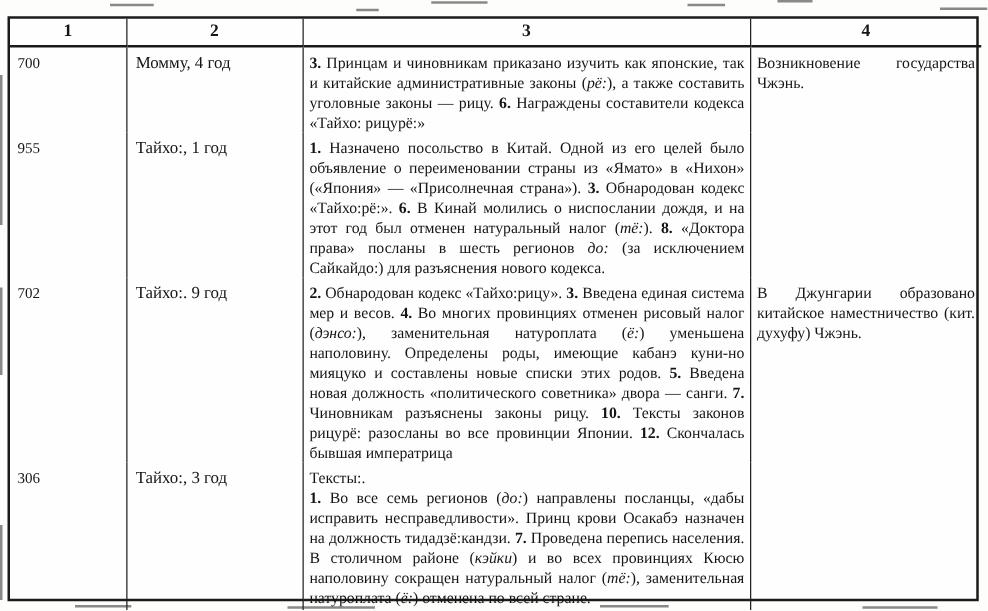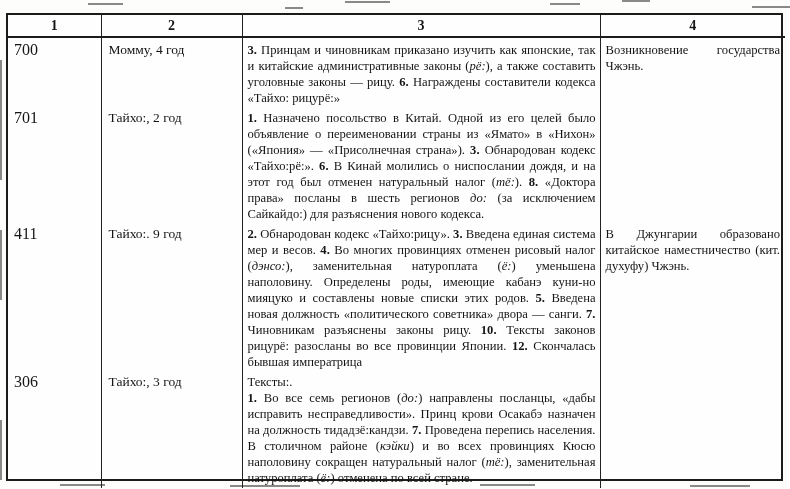--- a/index.html
+++ b/index.html
@@ -22,21 +22,21 @@
   }
   th:last-child{border-right:none;}
   td{
     border-right:1px solid #222;vertical-align:top;padding:0;overflow:hidden;
   }
   td:last-child{border-right:none;}
   tbody tr:nth-child(1){height:66px;}
   tbody tr:nth-child(2){height:114px;}
   tbody tr:nth-child(3){height:146px;}
   tbody tr:nth-child(4){height:118px;}
-  .year-cell{padding:4px 2px 0 6px;font-size:16px;line-height:16px;}
+  .year-cell{padding:4px 2px 0 6px;font-size:12px;line-height:16px;}
   .era-cell{padding:4px 2px 0 7px;font-size:13.5px;line-height:16px;}
   .events-cell{padding:4px 4px 0 5px;}
   .note-cell{padding:4px 5px 0 5px;margin-top:24px;}
   .para, .note-text{
     font-size:12.6px;line-height:16px;text-align:justify;margin:0;
   }
   .run-b{font-weight:bold;}
   .run-i{font-style:italic;}
   .artifact{position:absolute;background:#2a2a2a;opacity:.55;}
   .artifact.h{height:2px;}
@@ -80,29 +80,29 @@
           <td class="year-cell">700</td>
           <td class="era-cell">Момму, 4 год</td>
           <td class="events-cell">
             <div class="para"><span class="run-b">3.</span><span> Принцам и чиновникам приказано изучить как японские, так и китайские административные законы (</span><span class="run-i">рё:</span><span>), а также составить уголовные законы — рицу. </span><span class="run-b">6.</span><span> Награждены составители кодекса «Тайхо: рицурё:»</span></div>
           </td>
           <td class="note-cell">
             <div class="note-text">Возникновение государства Чжэнь.</div>
           </td>
         </tr>
         <tr>
-          <td class="year-cell">701</td>
-          <td class="era-cell">Тайхо:, 2 год</td>
+          <td class="year-cell">955</td>
+          <td class="era-cell">Тайхо:, 1 год</td>
           <td class="events-cell">
             <div class="para"><span class="run-b">1.</span><span> Назначено посольство в Китай. Одной из его целей было объявление о переименовании страны из «Ямато» в «Нихон» («Япония» — «Присолнечная страна»). </span><span class="run-b">3.</span><span> Обнародован кодекс «Тайхо:рё:». </span><span class="run-b">6.</span><span> В Кинай молились о ниспослании дождя, и на этот год был отменен натуральный налог (</span><span class="run-i">тё:</span><span>). </span><span class="run-b">8.</span><span> «Доктора права» посланы в шесть регионов </span><span class="run-i">до:</span><span> (за исключением Сайкайдо:) для разъяснения нового кодекса.</span></div>
           </td>
           <td class="note-cell"></td>
         </tr>
         <tr>
-          <td class="year-cell">411</td>
+          <td class="year-cell">702</td>
           <td class="era-cell">Тайхо:. 9 год</td>
           <td class="events-cell">
             <div class="para"><span class="run-b">2.</span><span> Обнародован кодекс «Тайхо:рицу». </span><span class="run-b">3.</span><span> Введена единая система мер и весов. </span><span class="run-b">4.</span><span> Во многих провинциях отменен рисовый налог (</span><span class="run-i">дэнсо:</span><span>), заменительная натуроплата (</span><span class="run-i">ё:</span><span>) уменьшена наполовину. Определены роды, имеющие кабанэ куни-но мияцуко и составлены новые списки этих родов. </span><span class="run-b">5.</span><span> Введена новая должность «политического советника» двора — санги. </span><span class="run-b">7.</span><span> Чиновникам разъяснены законы рицу. </span><span class="run-b">10.</span><span> Тексты законов рицурё: разосланы во все провинции Японии. </span><span class="run-b">12.</span><span> Скончалась бывшая императрица</span></div>
           </td>
           <td class="note-cell">
             <div class="note-text">В Джунгарии образовано китайское наместничество (кит. духуфу) Чжэнь.</div>
           </td>
         </tr>
         <tr>
           <td class="year-cell">306</td>

